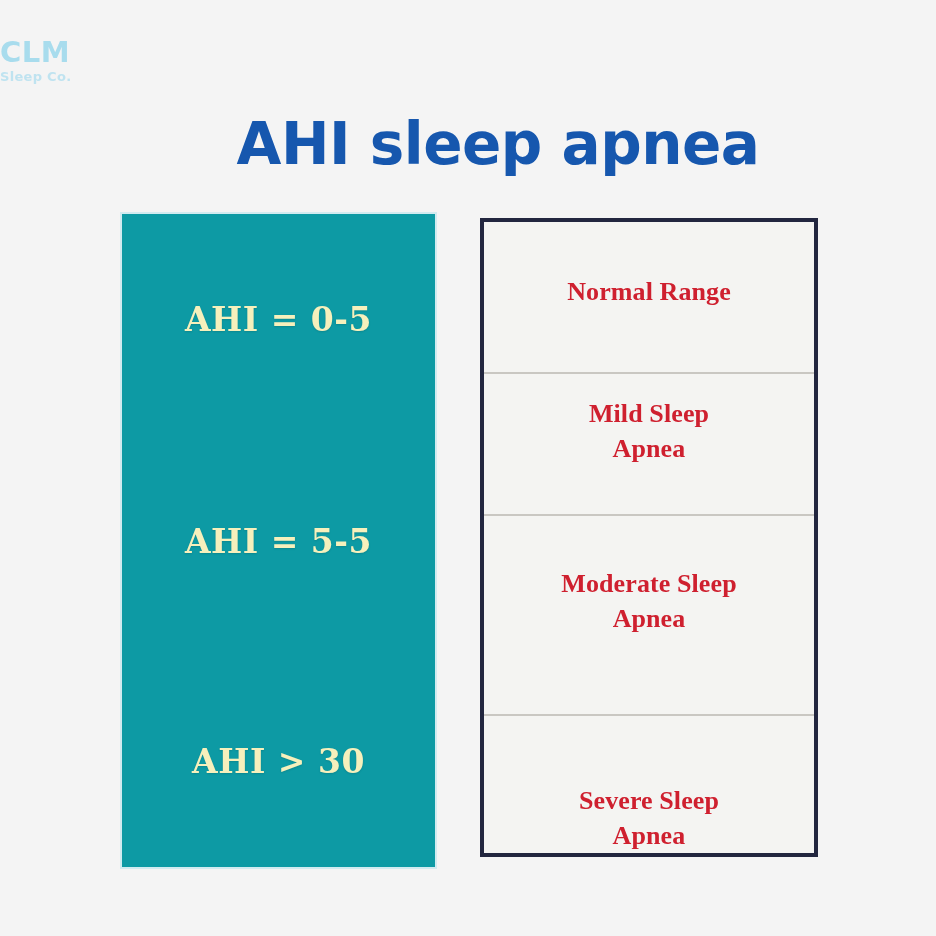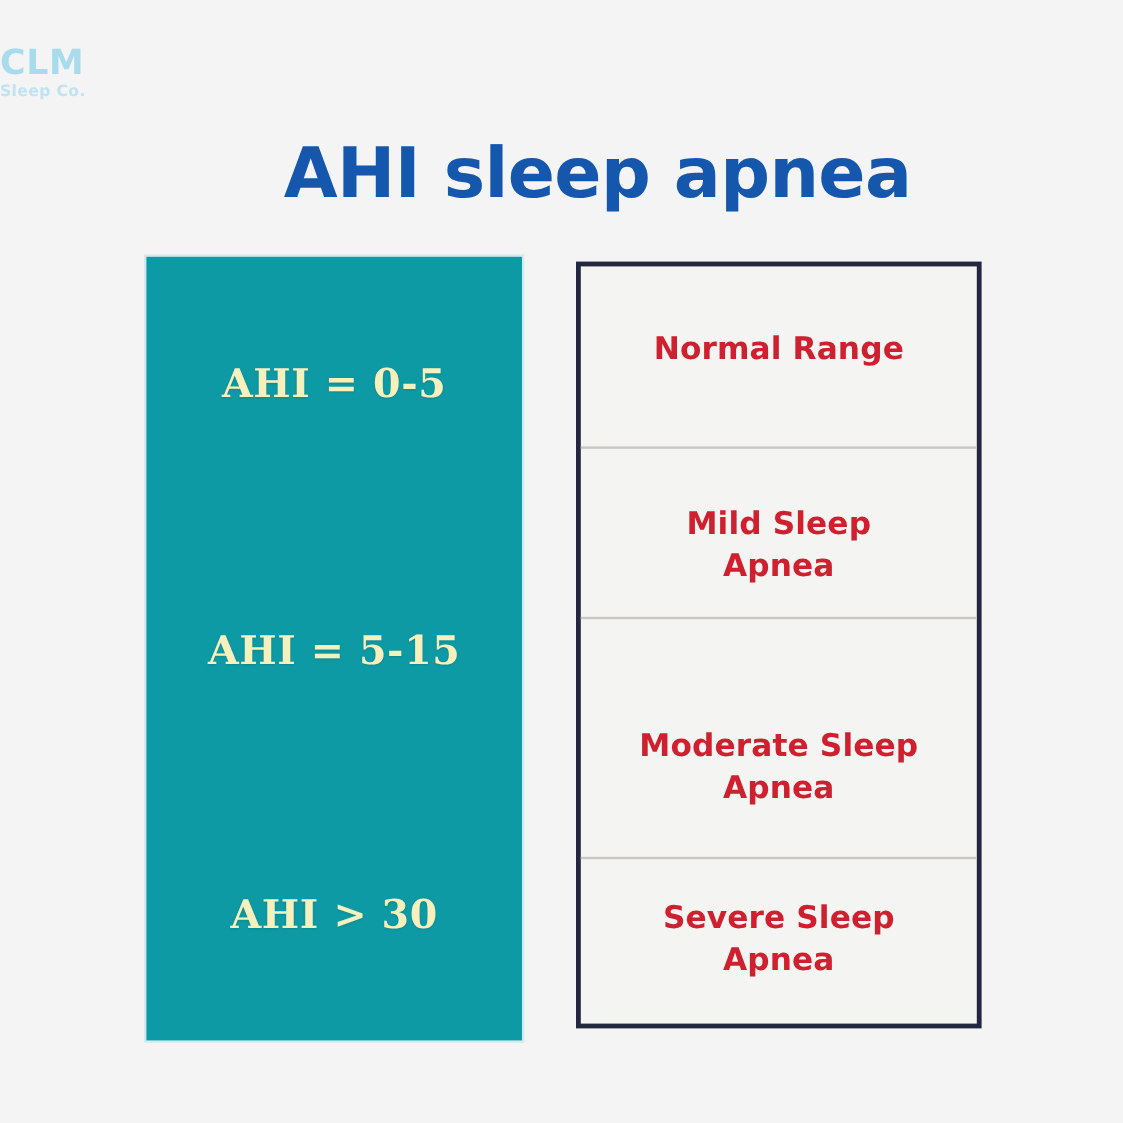--- a/index.html
+++ b/index.html
@@ -110,45 +110,45 @@
     text-align: center;
     color: #cf202f;
     font-family: "DejaVu Sans", sans-serif;
     font-weight: 700;
     font-size: 26px;
     line-height: 1.35;
     letter-spacing: 0.1px;
     box-sizing: border-box;
     position: relative;
   }
-  #severity-box .sev-row .sev-label { display: block; }
+  #severity-box .sev-row .sev-label { display: block; font-family: Liberation Serif, serif; }
   #severity-box .sev-row .sev-label .ln { display: block; }
   #severity-box .sev-row.s0 { height: 150px; align-items: flex-start; padding-top: 52px; }
-  #severity-box .sev-row.s1 { height: 140px; align-items: center; padding-top: 22px; }
-  #severity-box .sev-row.s2 { height: 198px; align-items: center; padding-top: 50px; border-radius: 11px; }
-  #severity-box .sev-row.s3 { flex: 1 1 auto; align-items: flex-start; padding-top: 32px; }
+  #severity-box .sev-row.s1 { height: 140px; align-items: flex-start; padding-top: 22px; }
+  #severity-box .sev-row.s2 { height: 198px; align-items: flex-start; padding-top: 50px; border-radius: 11px; }
+  #severity-box .sev-row.s3 { flex: 1 1 auto; align-items: flex-end; padding-top: 32px; }
   #severity-box .divider {
     height: 2px;
     background: #c9c7c2;
     flex: 0 0 auto;
   }
 </style>
 </head>
 <body>
 
 <div id="logo">
   <span class="logo-main">CLM</span>
   <span class="logo-sub">Sleep Co.</span>
 </div>
 
 <div id="page-title">AHI sleep apnea</div>
 
 <div id="ahi-panel">
   <div class="ahi-row r0">AHI = 0-5</div>
-  <div class="ahi-row r1">AHI = 5-15</div>
+  <div class="ahi-row r1">AHI = 5-5</div>
   <div class="ahi-row r3">AHI &gt; 30</div>
 </div>
 
 <div id="severity-box">
 
   <div class="sev-row s0">
     <span class="sev-label">
       <span class="ln">Normal Range</span>
     </span>
   </div>

